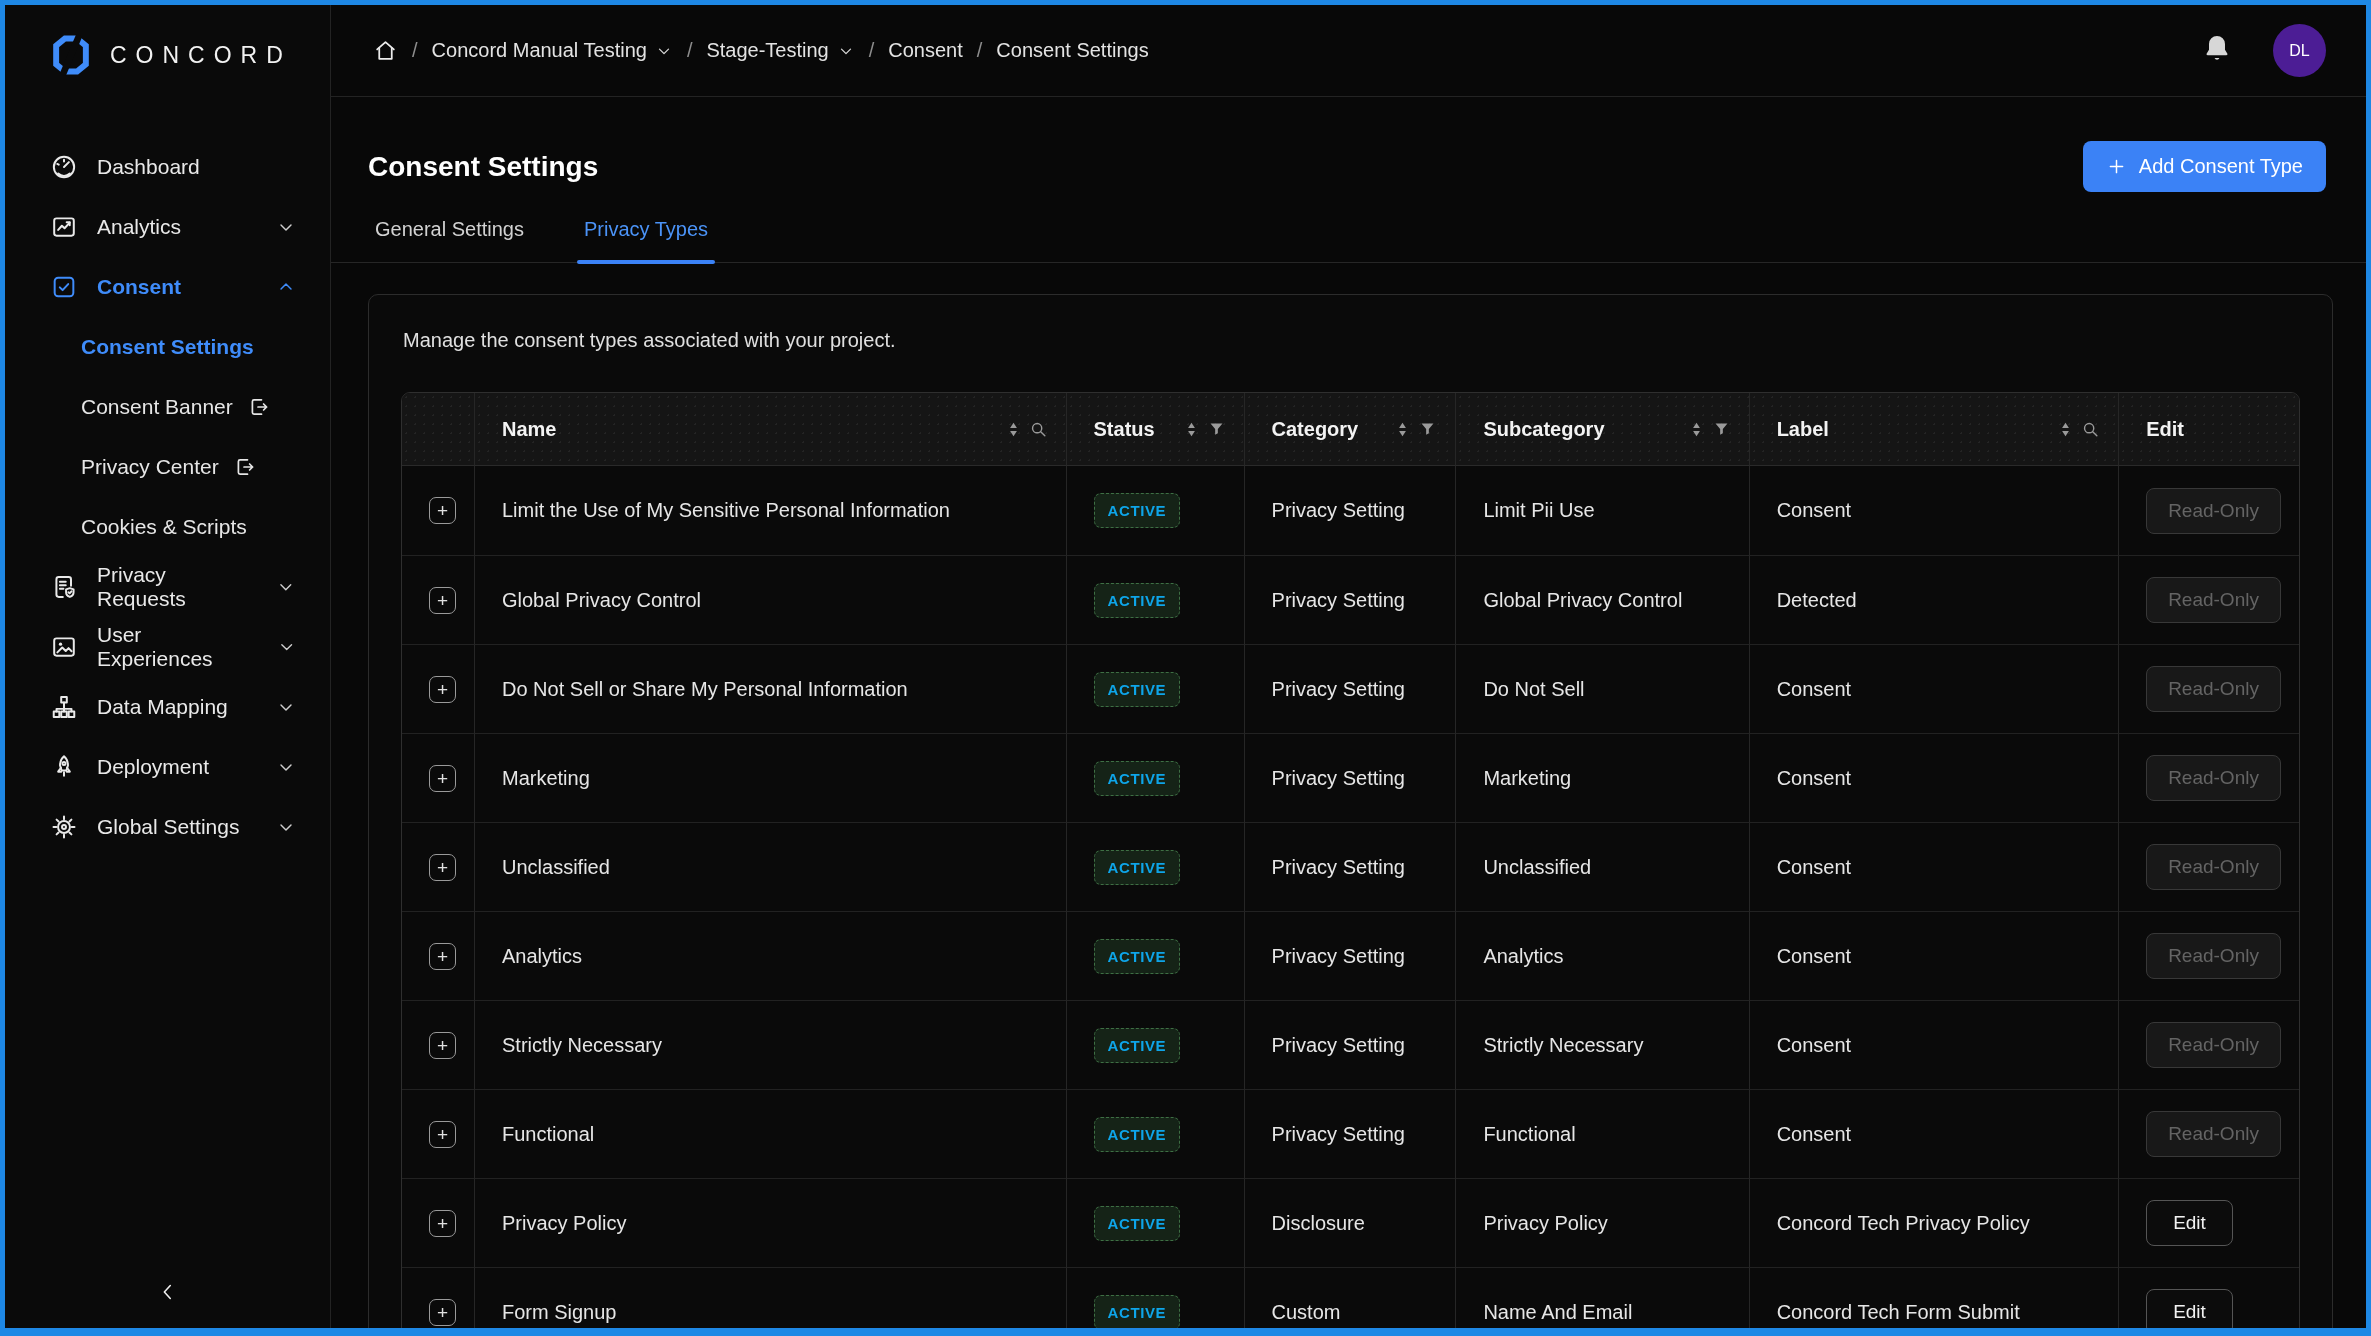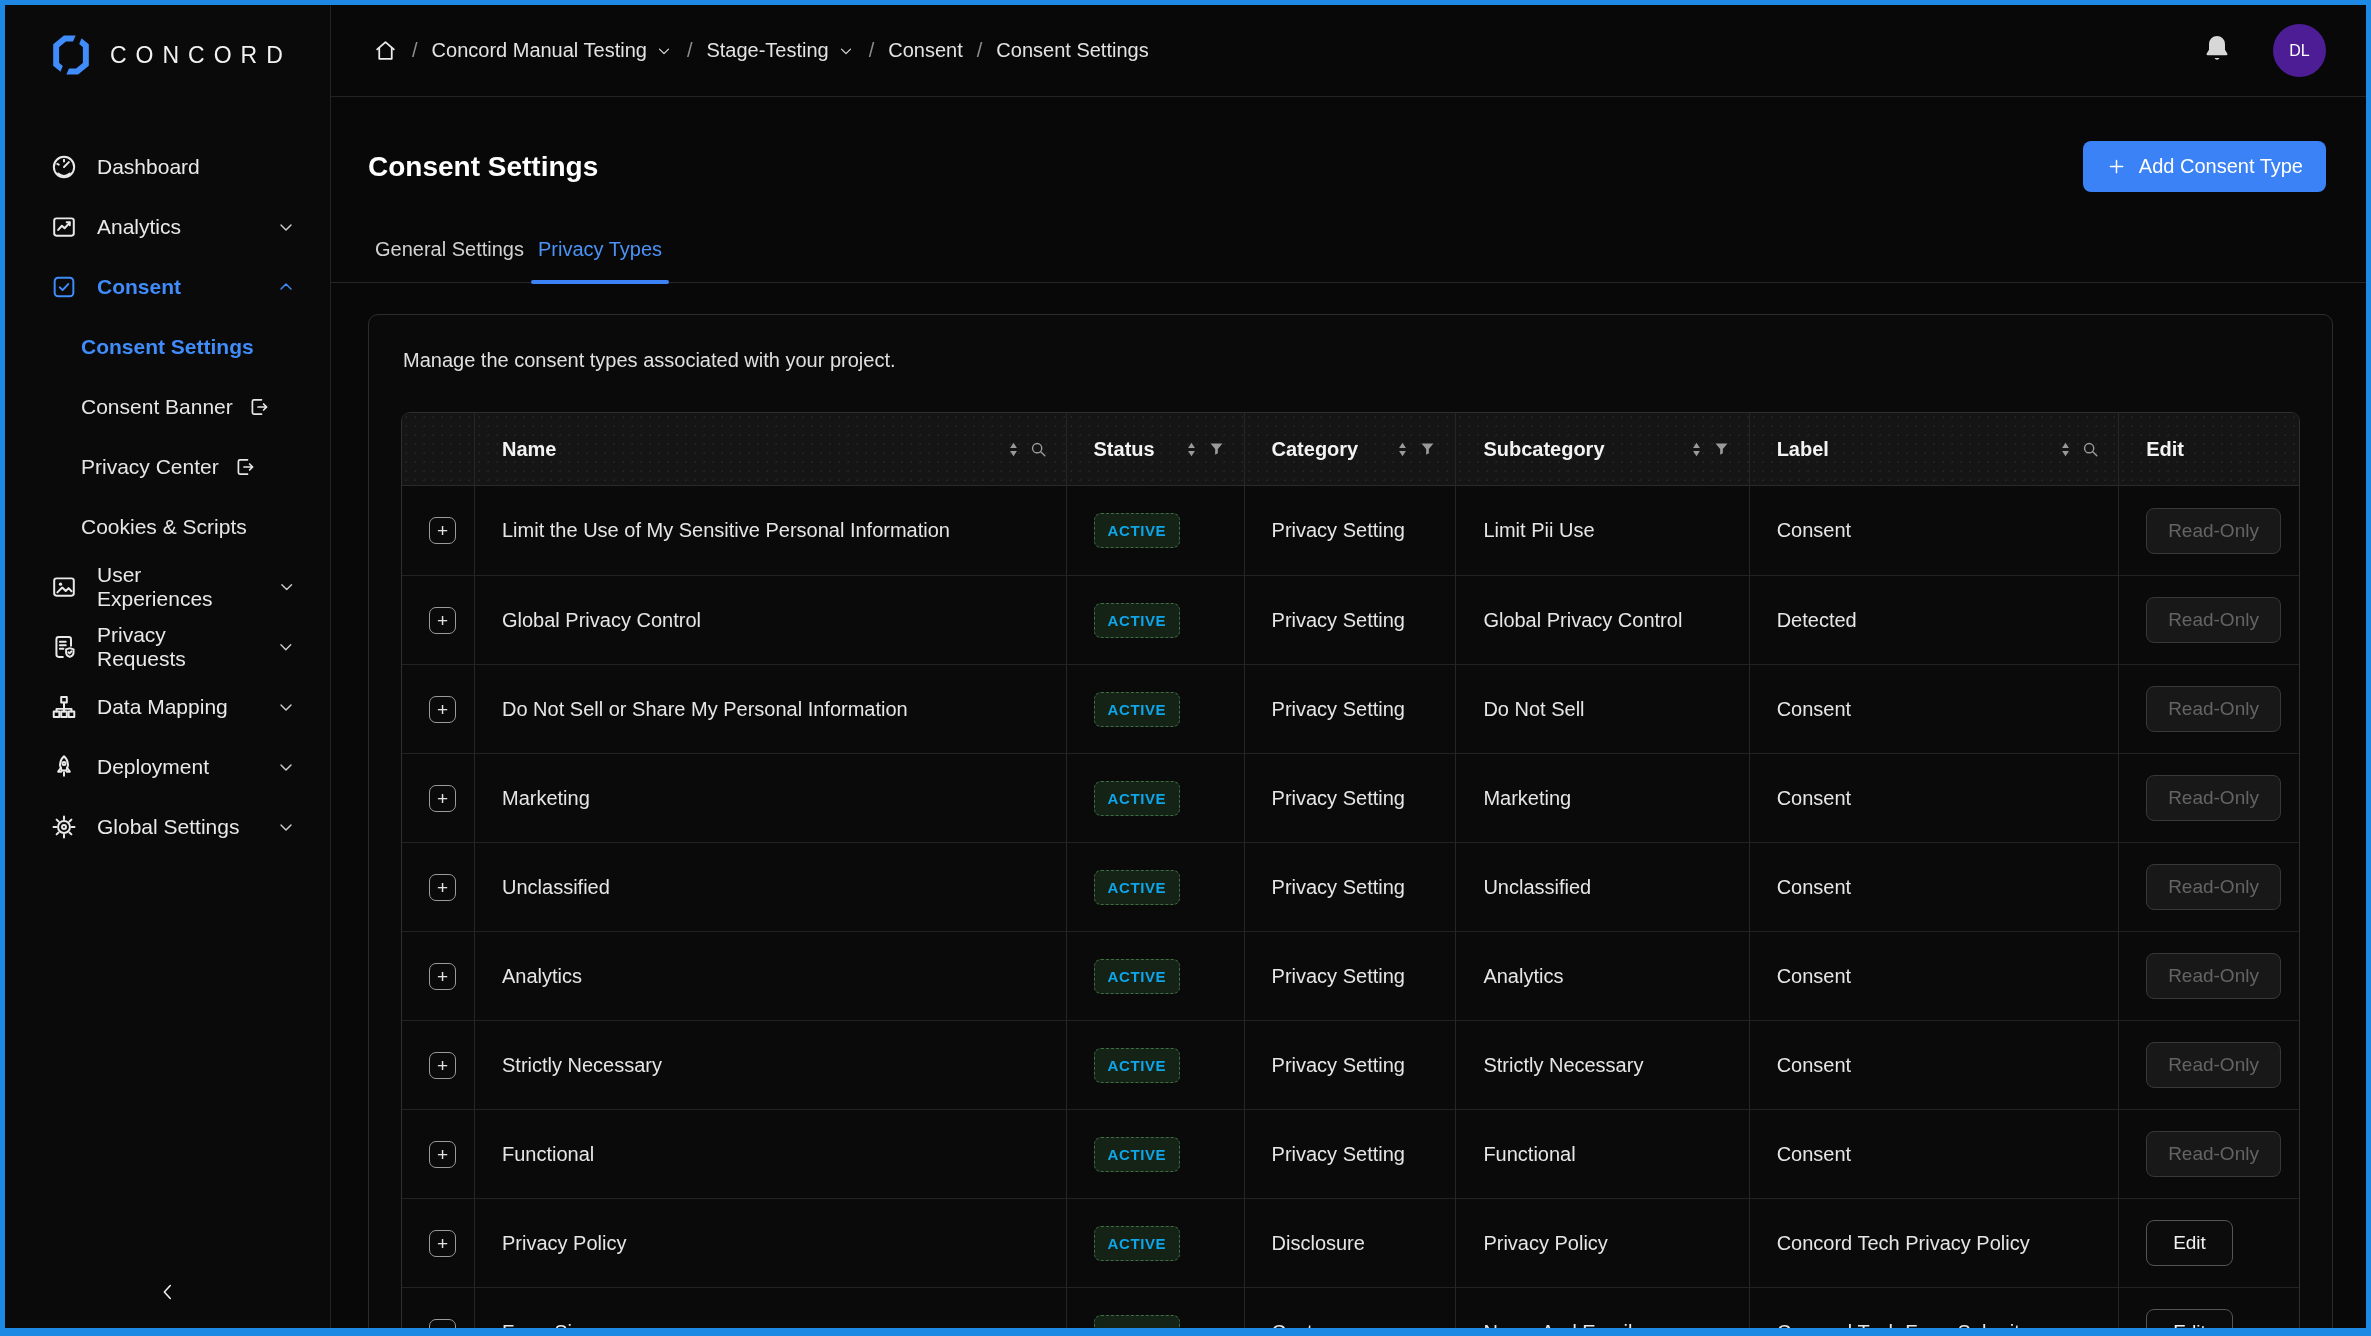--- a/index.html
+++ b/index.html
@@ -63,21 +63,21 @@
   .content { flex:1; overflow:hidden; }
   .title-row { margin-top:44px; padding:0 40px 0 37px; display:flex; align-items:center; }
   .page-title { color:#fff; font-size:28px; font-weight:700; }
   .add-btn {
     margin-left:auto; height:51px; background:#3b82f6; border:none; border-radius:8px;
     color:#fff; font-size:20px; font-family:inherit; display:flex; align-items:center;
     gap:12px; padding:0 23px; cursor:pointer;
   }
   .add-btn svg { width:21px; height:21px; }
 
-  .tabs { margin-top:46px; padding:0 37px; display:flex; border-bottom:1px solid #262626; }
+  .tabs { margin-top:26px; padding:0 37px; display:flex; gap:46px; border-bottom:1px solid #262626; }
   .tab {
     font-size:20px; color:#d2d2d2; padding:0 7px 21px 7px; cursor:pointer; position:relative;
   }
   .tab.active { color:#4b93f7; }
   .tab.active::after {
     content:""; position:absolute; left:0; right:0; bottom:-2px; height:4px;
     background:#3b82f6; border-radius:3px;
   }
 
   .card {
@@ -201,42 +201,42 @@
               <path d="M11 12h8.6M16.6 9l3 3-3 3"></path>
             </svg>
           </span>
         </div>
         <div class="nav-sub">
           <span>Cookies &amp; Scripts</span>
         </div>
         <div class="nav-item">
           <span class="nav-icon">
             <svg viewBox="0 0 24 24" fill="none" stroke="currentColor" stroke-width="1.7" stroke-linecap="round" stroke-linejoin="round">
-              <rect x="3.6" y="4.6" width="16.8" height="14.8" rx="2"></rect>
-              <circle cx="9" cy="9.6" r="1.4" fill="currentColor" stroke="none"></circle>
-              <path d="M6.3 16.6l4.2-4.2 3 3 2.4-2.4 2.6 2.6"></path>
-            </svg>
-          </span>
-          <span>User Experiences</span>
-          <span class="chev">
-            <svg viewBox="0 0 24 24" fill="none" stroke="currentColor" stroke-width="1.7" stroke-linecap="round" stroke-linejoin="round">
-              <path d="M6 9.5l6 6 6-6"></path>
-            </svg>
-          </span>
-        </div>
-        <div class="nav-item">
-          <span class="nav-icon">
-            <svg viewBox="0 0 24 24" fill="none" stroke="currentColor" stroke-width="1.7" stroke-linecap="round" stroke-linejoin="round">
               <path d="M18 11V5.5a2 2 0 0 0-2-2H7.5a2 2 0 0 0-2 2v13a2 2 0 0 0 2 2H11"></path>
               <path d="M8.5 7.5h5M8.5 10.5h5M8.5 13.5h3"></path>
               <path d="M17 13l3.2 1v2.6c0 2-1.3 3.3-3.2 3.9-1.9-.6-3.2-1.9-3.2-3.9V14z"></path>
               <path d="M15.8 16.5l1 1 1.6-1.8"></path>
             </svg>
           </span>
           <span>Privacy Requests</span>
+          <span class="chev">
+            <svg viewBox="0 0 24 24" fill="none" stroke="currentColor" stroke-width="1.7" stroke-linecap="round" stroke-linejoin="round">
+              <path d="M6 9.5l6 6 6-6"></path>
+            </svg>
+          </span>
+        </div>
+        <div class="nav-item">
+          <span class="nav-icon">
+            <svg viewBox="0 0 24 24" fill="none" stroke="currentColor" stroke-width="1.7" stroke-linecap="round" stroke-linejoin="round">
+              <rect x="3.6" y="4.6" width="16.8" height="14.8" rx="2"></rect>
+              <circle cx="9" cy="9.6" r="1.4" fill="currentColor" stroke="none"></circle>
+              <path d="M6.3 16.6l4.2-4.2 3 3 2.4-2.4 2.6 2.6"></path>
+            </svg>
+          </span>
+          <span>User Experiences</span>
           <span class="chev">
             <svg viewBox="0 0 24 24" fill="none" stroke="currentColor" stroke-width="1.7" stroke-linecap="round" stroke-linejoin="round">
               <path d="M6 9.5l6 6 6-6"></path>
             </svg>
           </span>
         </div>
         <div class="nav-item">
           <span class="nav-icon">
             <svg viewBox="0 0 24 24" fill="none" stroke="currentColor" stroke-width="1.7" stroke-linecap="round" stroke-linejoin="round">
               <rect x="9.6" y="3.4" width="4.8" height="4.8"></rect>

